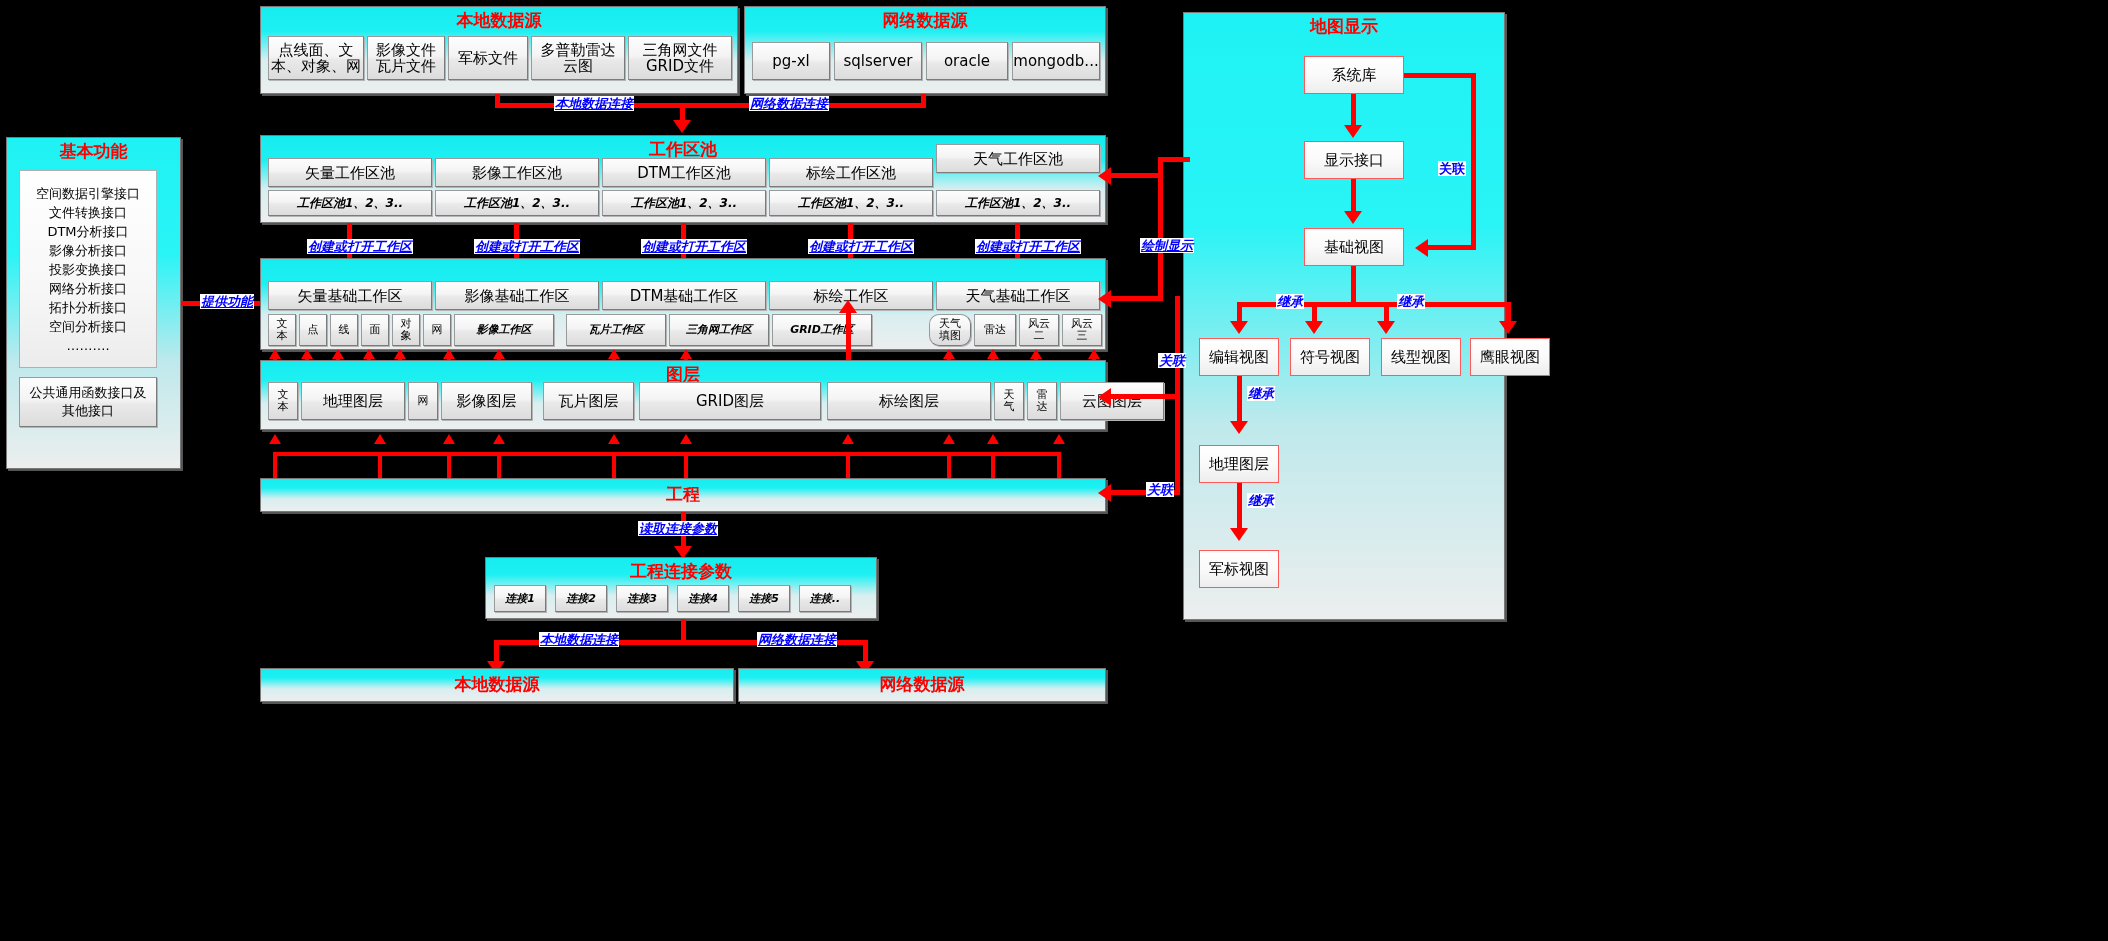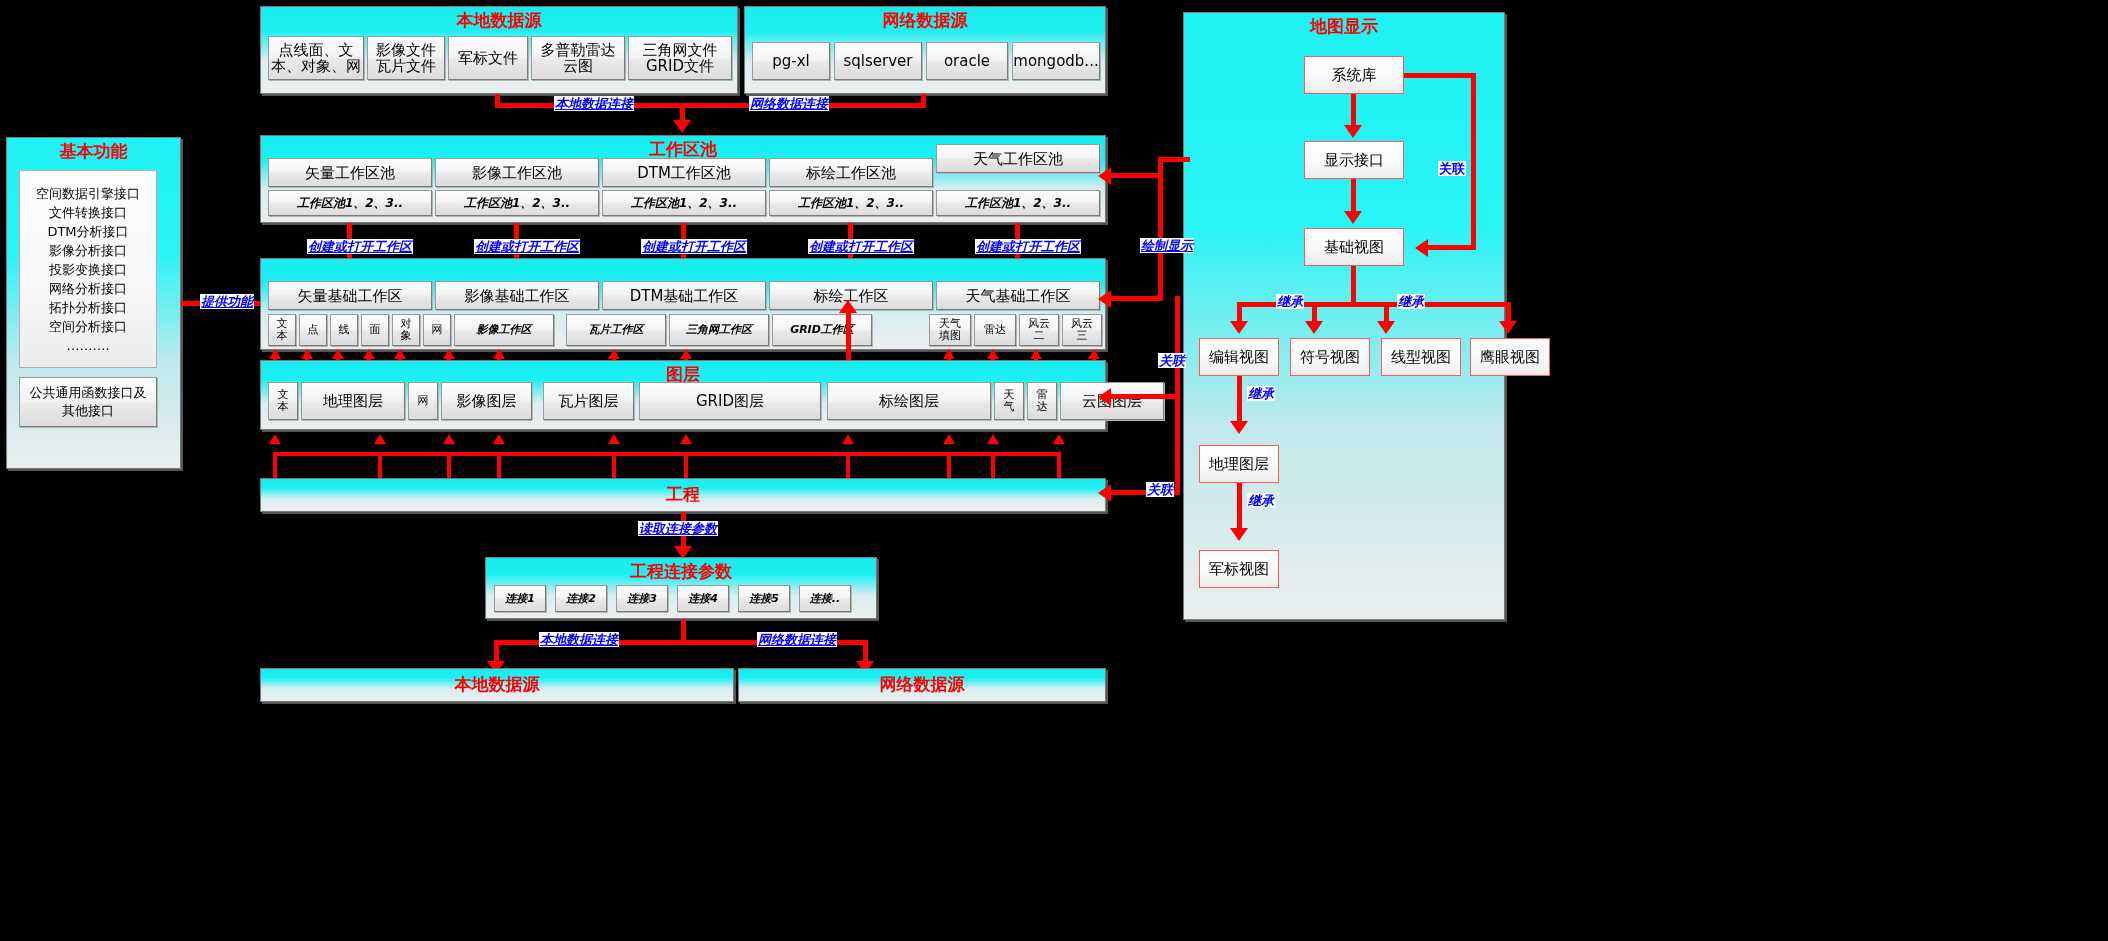--- a/index.html
+++ b/index.html
@@ -166,21 +166,21 @@
   <div class="node xs" style="left:38px;top:55px;width:28px;height:32px;">点</div>
   <div class="node xs" style="left:69px;top:55px;width:28px;height:32px;">线</div>
   <div class="node xs" style="left:100px;top:55px;width:28px;height:32px;">面</div>
   <div class="node xs" style="left:131px;top:55px;width:28px;height:32px;">对
 象</div>
   <div class="node xs" style="left:162px;top:55px;width:28px;height:32px;">网</div>
   <div class="node ital2" style="left:193px;top:55px;width:100px;height:32px;">影像工作区</div>
   <div class="node ital2" style="left:305px;top:55px;width:100px;height:32px;">瓦片工作区</div>
   <div class="node ital2" style="left:408px;top:55px;width:100px;height:32px;">三角网工作区</div>
   <div class="node ital2" style="left:511px;top:55px;width:100px;height:32px;">GRID工作区</div>
-  <div class="node xs" style="left:668px;top:55px;width:42px;height:32px;">天气
+  <div class="node xs" style="left:668px;top:55px;width:42px;height:32px;border-radius:10px;">天气
 填图</div>
   <div class="node xs" style="left:713px;top:55px;width:42px;height:32px;">雷达</div>
   <div class="node xs" style="left:758px;top:55px;width:40px;height:32px;">风云
 二</div>
   <div class="node xs" style="left:801px;top:55px;width:40px;height:32px;">风云
 三</div>
 </div>
 
 <div class="ln" style="left:273px;top:355px;width:4px;height:62px;"></div>
 <div class="ah up-s" style="left:269px;top:349px;"></div>

